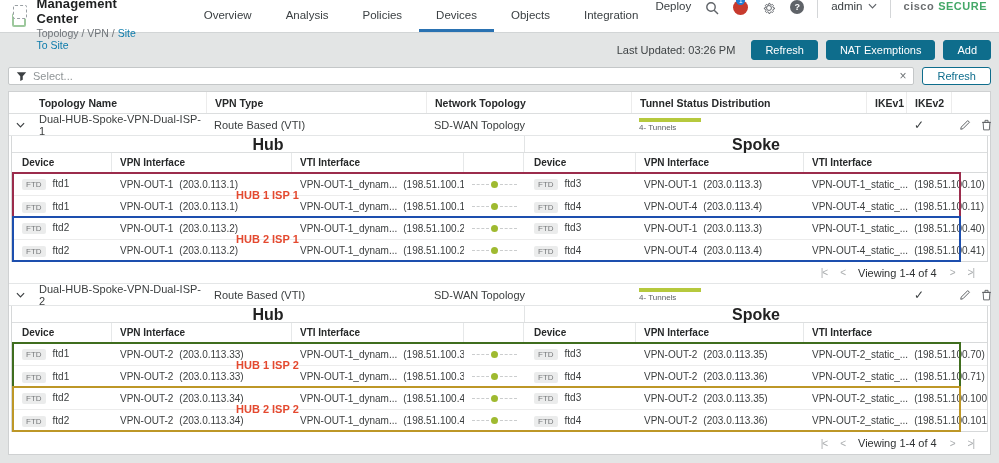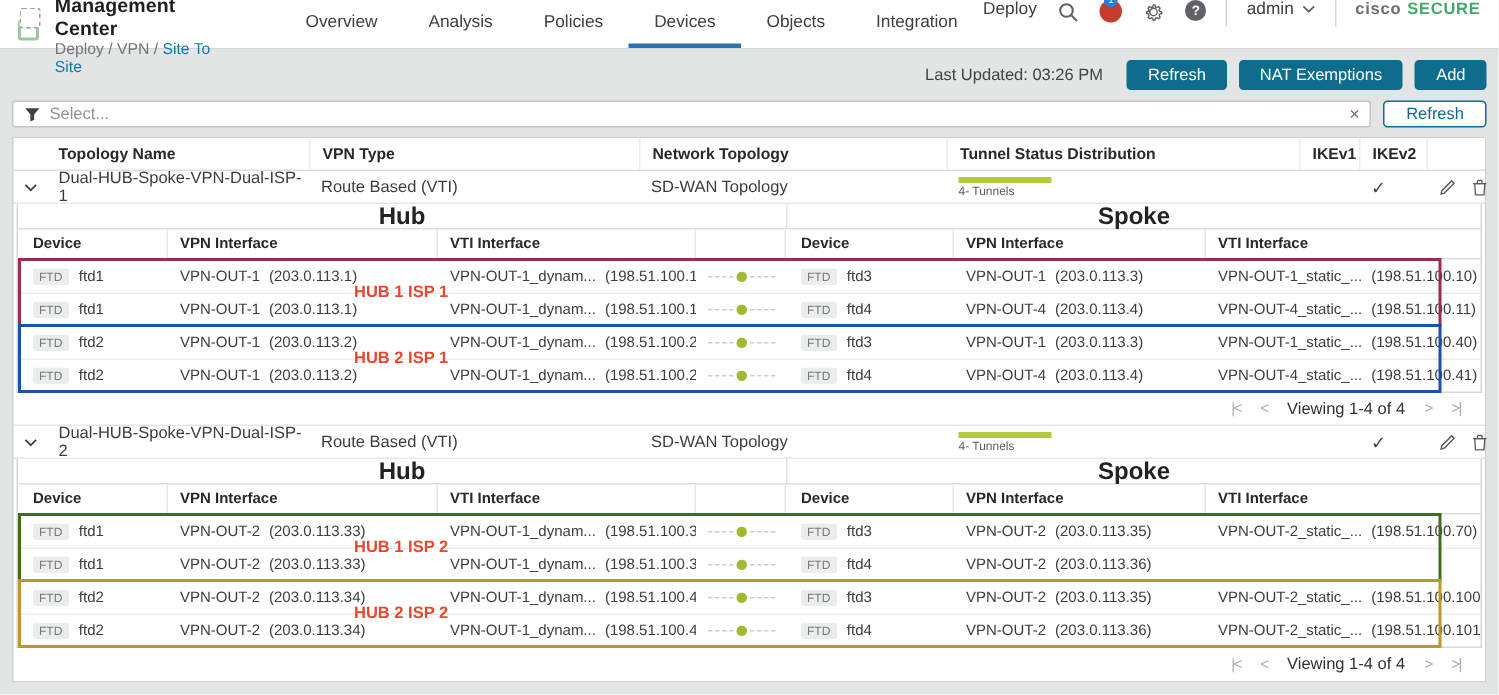--- a/index.html
+++ b/index.html
@@ -105,21 +105,21 @@
 </head>
 <body>
 
 <div class="app-header">
   <div class="logo">
     <span class="sq-back"></span>
       <span class="sq-front"></span>
   </div>
   <div class="title-block">
     <div class="app-title">Firewall Management Center</div>
-    <div class="breadcrumb"><span>Deploy / VPN / </span><span class="bc-link">Site To Site</span></div>
+    <div class="breadcrumb"><span>Topology / VPN / </span><span class="bc-link">Site To Site</span></div>
   </div>
   <div class="main-nav">
     <div class="nav-item">Overview</div>
     <div class="nav-item">Analysis</div>
     <div class="nav-item">Policies</div>
     <div class="nav-item active">Devices</div>
     <div class="nav-item">Objects</div>
     <div class="nav-item">Integration</div>
   </div>
   <div class="header-right">
@@ -444,20 +444,23 @@
       <span class="dash"></span>
                   <span class="dot"></span>
                   <span class="dash"></span>
     </div>
     <div class="c-sdev">
       <span class="badge">FTD</span><span>ftd4</span>
     </div>
     <div class="c-svpn">
       <span>VPN-OUT-2</span><span class="ip">(203.0.113.36)</span>
     </div>
+    <div class="c-svti">
+      <span>VPN-OUT-2_static_...</span><span class="ip">(198.51.100.71)</span>
+    </div>
   </div>
 </div>
             <div class="group">
               <div class="group-box" style="border-color: rgb(189, 151, 39);"></div>
               <div class="annotation">HUB 2 ISP 2</div>
   <div class="irow">
     <div class="c-dev">
       <span class="badge">FTD</span><span>ftd2</span>
     </div>
     <div class="c-vpn">

